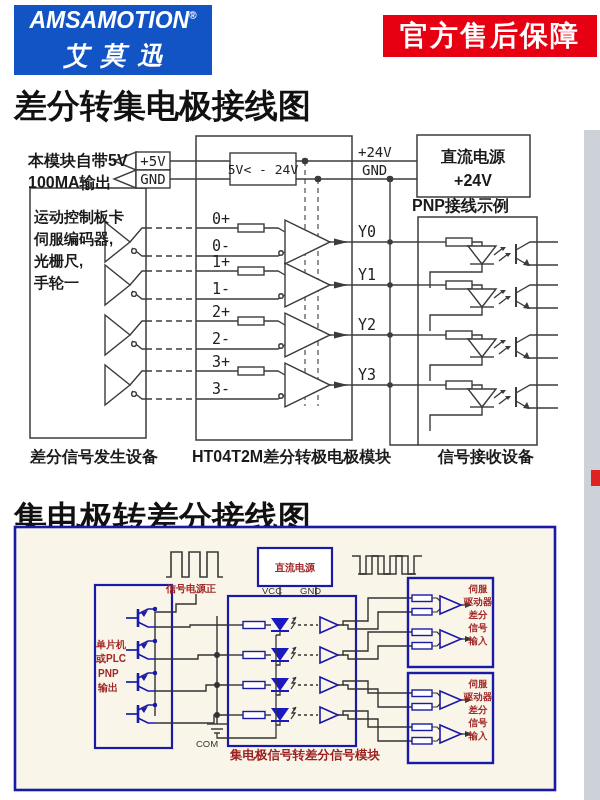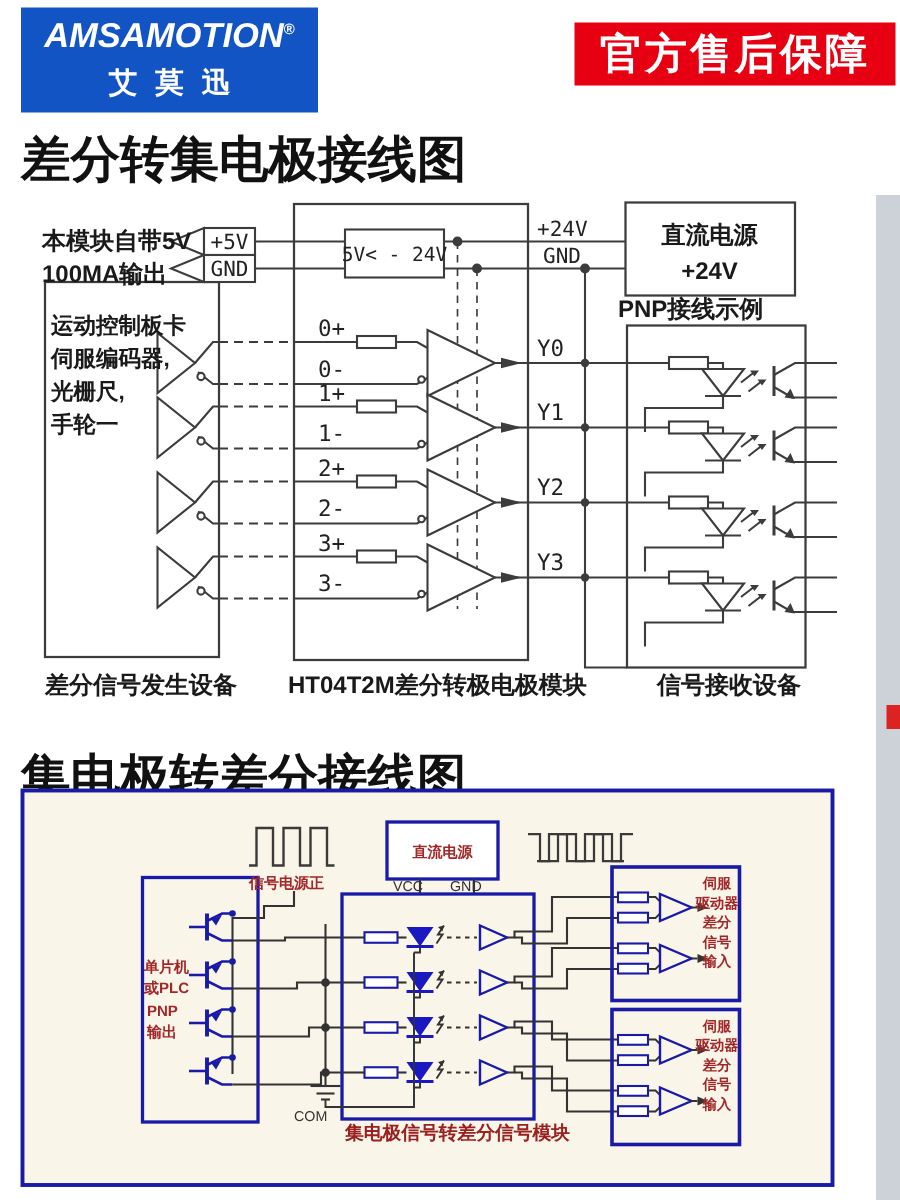--- a/index.html
+++ b/index.html
@@ -4,21 +4,21 @@
 <style>
   html,body{margin:0;padding:0;background:#fff;}
   body{width:600px;height:800px;position:relative;overflow:hidden;
        font-family:"Liberation Sans",sans-serif;}
   .abs{position:absolute;}
   
   .logo{left:14px;top:5px;width:198px;height:70px;background:#1254c4;color:#fff;
         display:flex;flex-direction:column;align-items:center;justify-content:center;}
   .logo .brand{font-style:italic;font-weight:bold;font-size:23px;letter-spacing:0px;line-height:1;}
   .logo .brand sup{font-size:10px;font-style:normal;}
-  .logo .cn{font-weight:bold;font-size:19px;letter-spacing:12px;margin-top:7px;text-indent:12px;}
+  .logo .cn{font-weight:bold;font-size:25px;letter-spacing:12px;margin-top:7px;text-indent:12px;font-style:italic;}
   .badge{left:383px;top:15px;width:214px;height:42px;background:#e60012;color:#fff;
          font-weight:bold;font-size:28px;letter-spacing:2px;display:flex;
          align-items:center;justify-content:center;}
   h2.sec{position:absolute;margin:0;color:#111;font-size:33px;font-weight:bold;left:14px;}
   .h1{top:84px;}
   .h2{top:496px;}
   .strip{left:584px;top:130px;width:16px;height:670px;background:#ccd2d8;}
   .chip{left:591px;top:470px;width:9px;height:16px;background:#dd2222;}
   svg{position:absolute;left:0;}
   .svg1{top:130px;}

